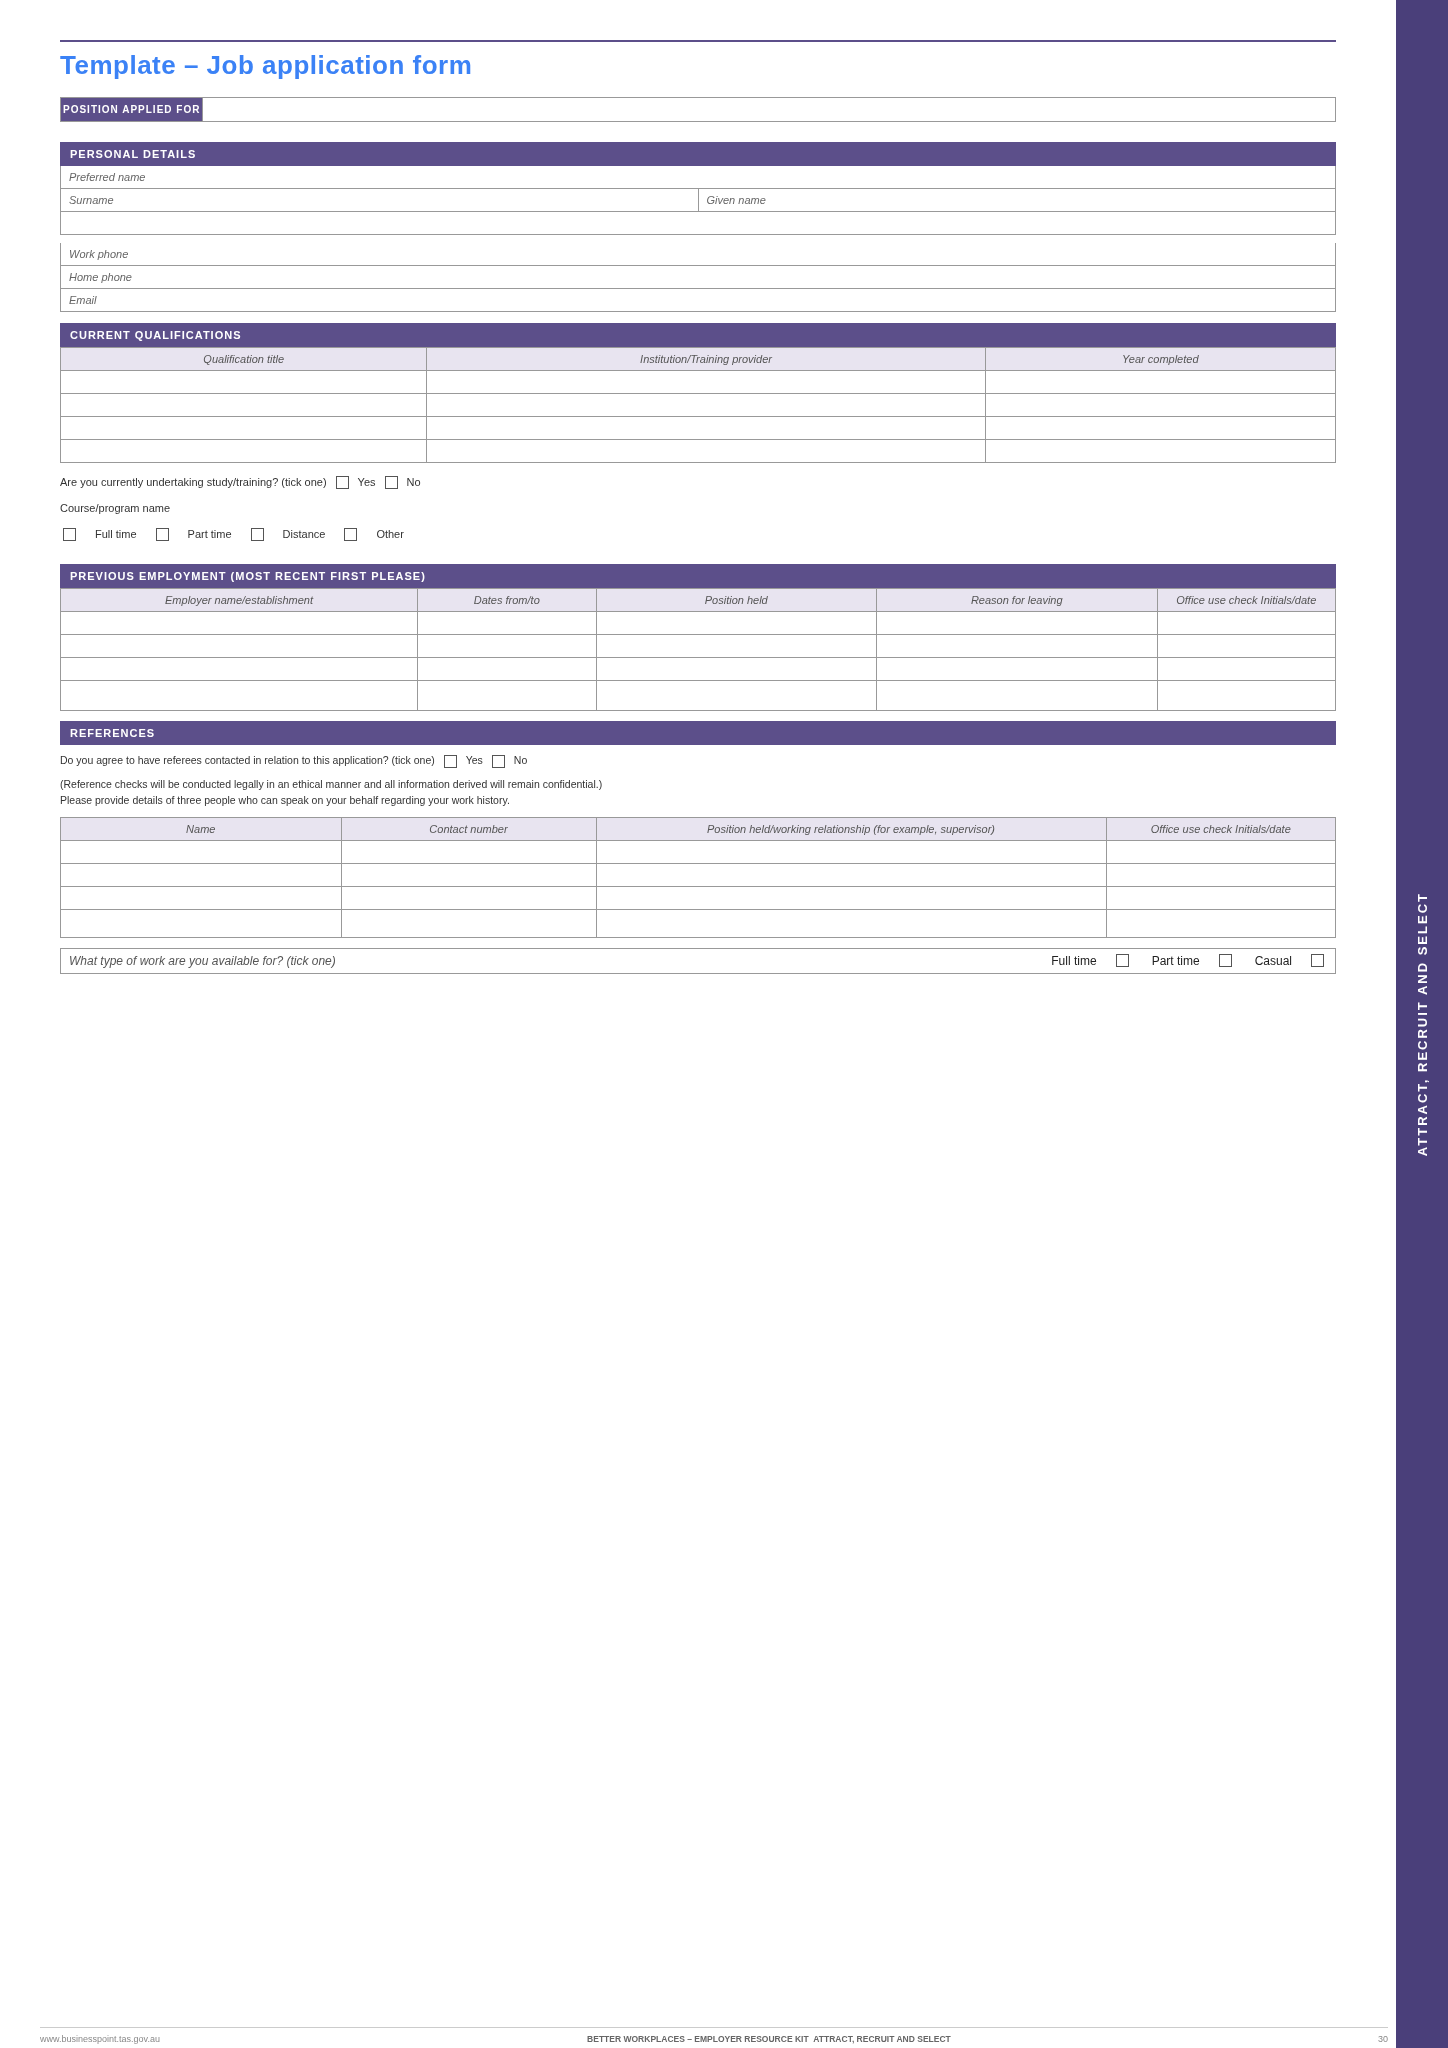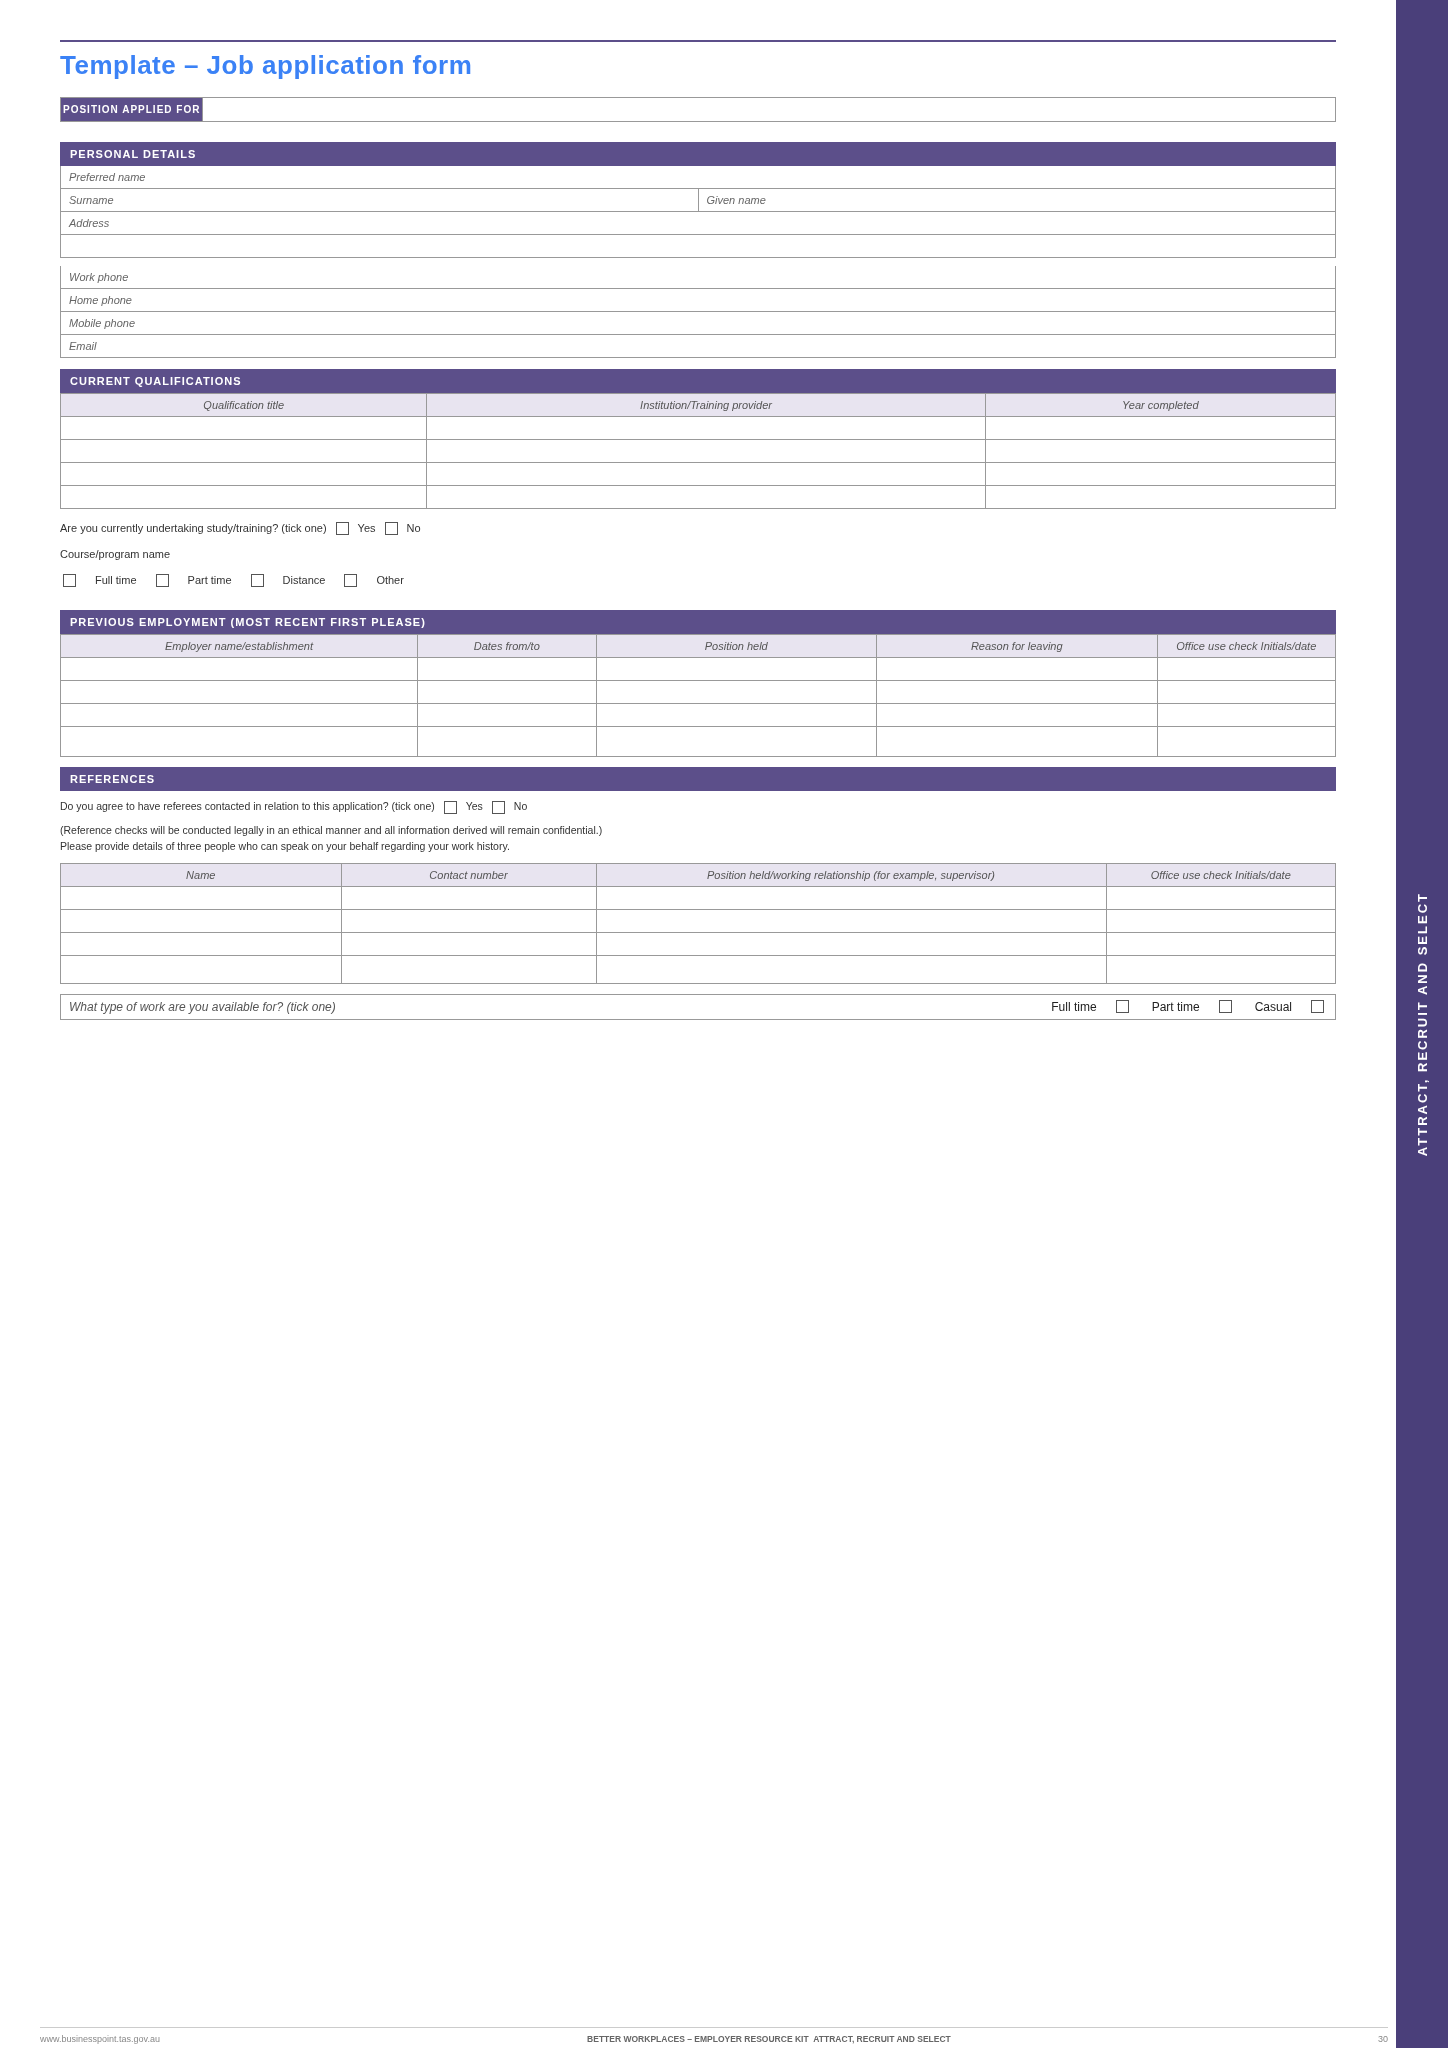--- a/index.html
+++ b/index.html
@@ -275,41 +275,35 @@
 
       <div class="pd-row">
         <div class="pd-full">Preferred name</div>
       </div>
 
       <div class="pd-row">
         <div class="pd-cell">Surname</div>
         <div class="pd-cell">Given name</div>
       </div>
 
-      <div class="pd-row">
-        <div class="pd-full">Address</div>
-      </div>
 
       <div class="pd-row">
         <div class="pd-full" style="height:22px;">&nbsp;</div>
       </div>
 
       <div style="height:8px;"></div>
 
       <div class="pd-row">
         <div class="pd-full">Work phone</div>
       </div>
 
       <div class="pd-row">
         <div class="pd-full">Home phone</div>
       </div>
 
-      <div class="pd-row">
-        <div class="pd-full">Mobile phone</div>
-      </div>
 
       <div class="pd-row">
         <div class="pd-full">Email</div>
       </div>
     </div>
 
     <div class="section-gap"></div>
 
     <div class="qualifications-section">
       <div class="section-header">CURRENT QUALIFICATIONS</div>

